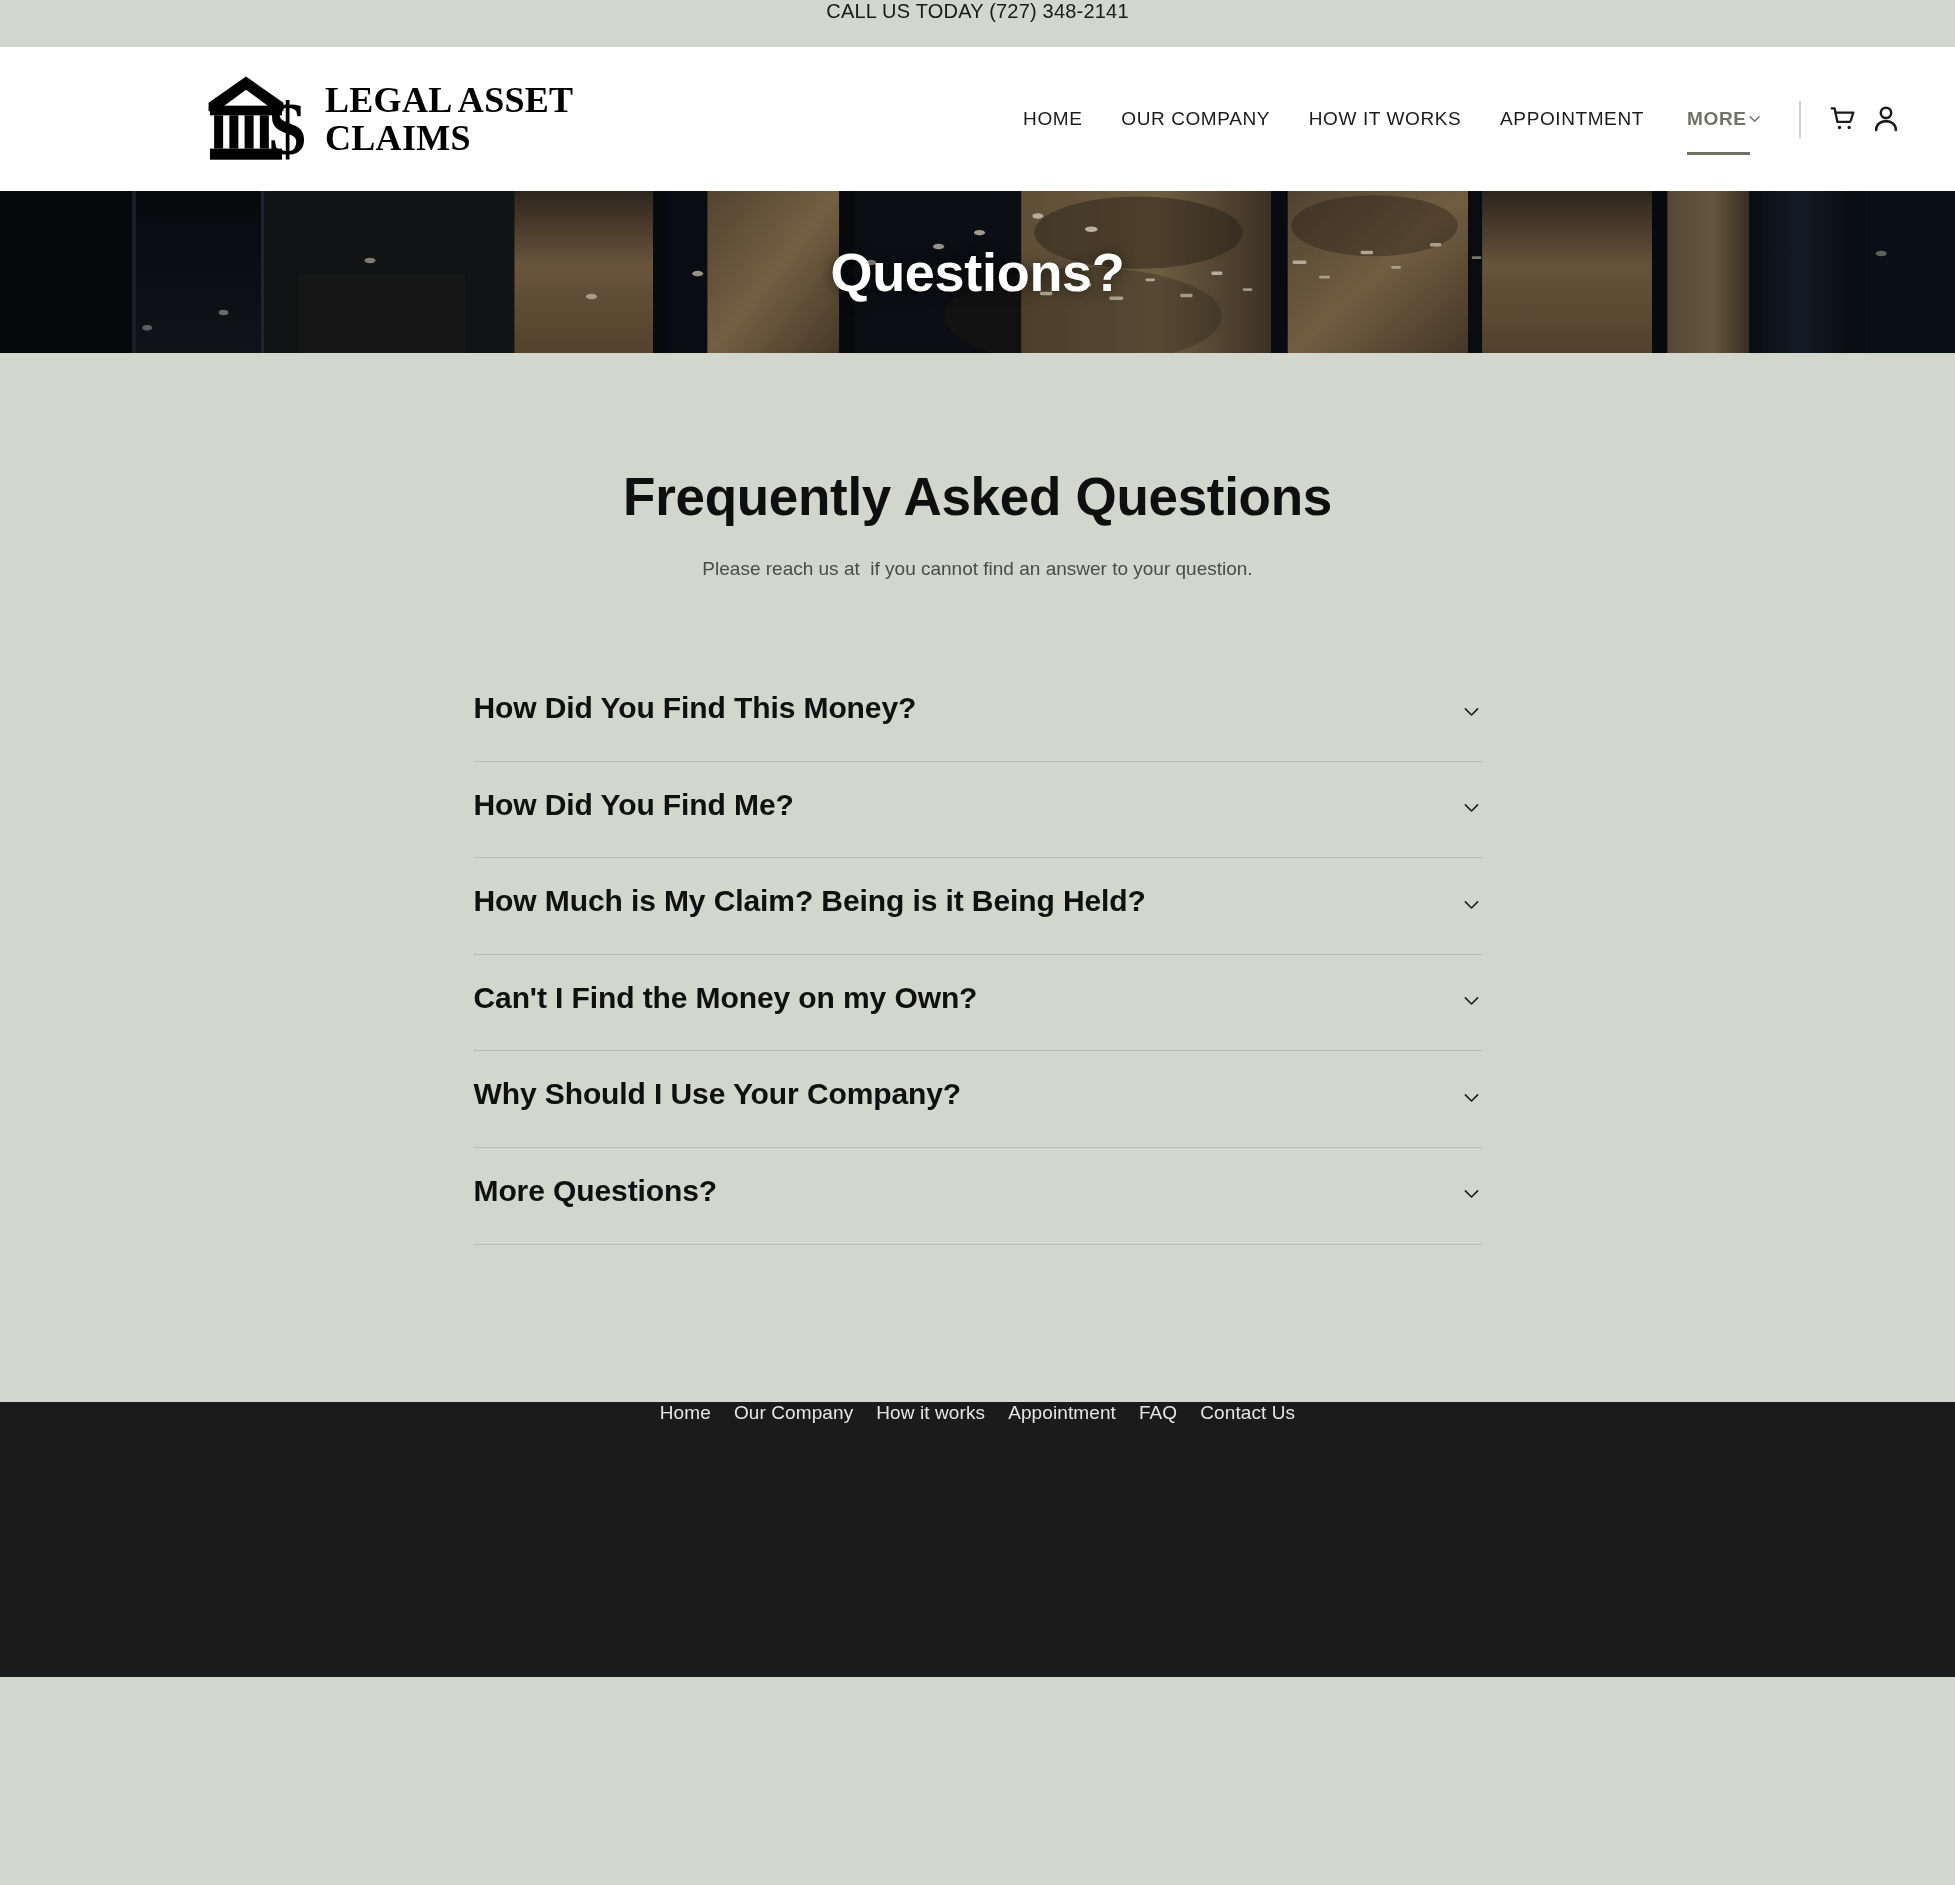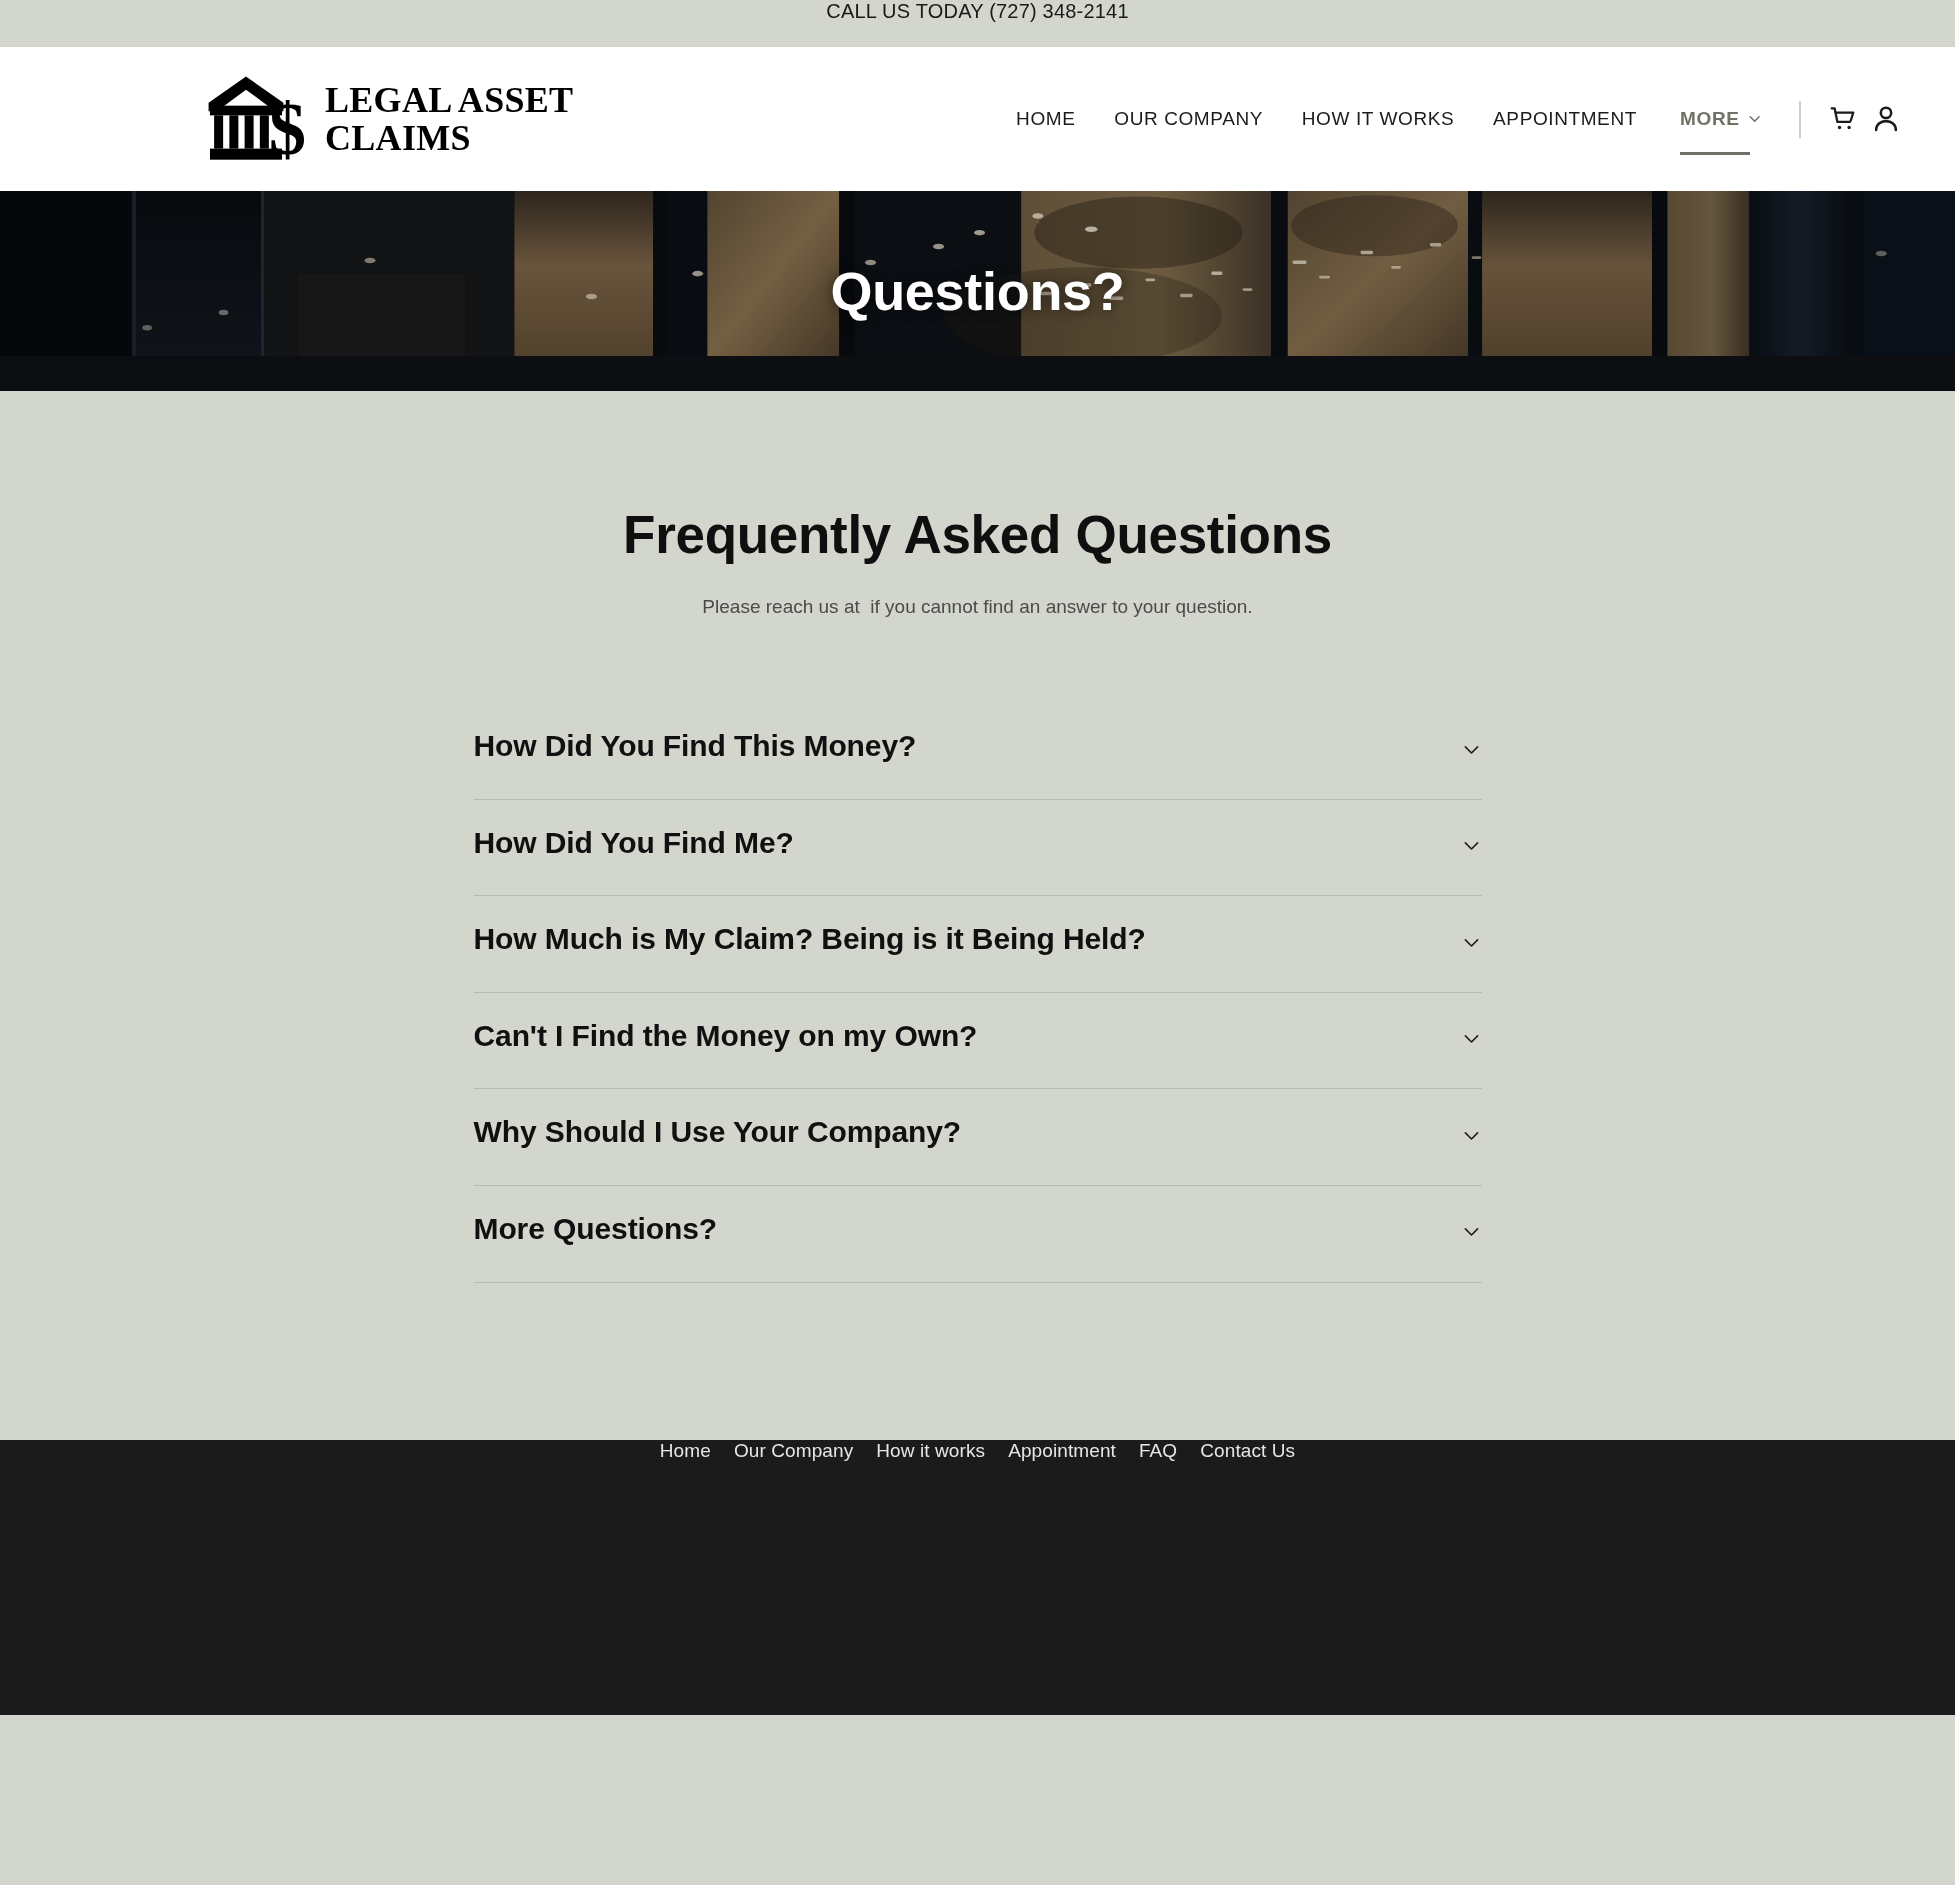--- a/index.html
+++ b/index.html
@@ -59,21 +59,20 @@
     color:#1b1b1b;
     padding:0 19.4px;
     white-space:nowrap;
     cursor:pointer;
   }
   .nav-more-wrap {
     position:relative;
     padding:0 19.4px 0 23.6px;
     display:flex;
     align-items:center;
-    gap:7px;
     cursor:pointer;
   }
   .nav-more {
     font-size:19px;
     font-weight:700;
     letter-spacing:0.7px;
     color:#6f7265;
   }
   .nav-more-underline {
     position:absolute;
@@ -89,21 +88,21 @@
   }
   .icon-btn {
     width:37px; height:37px;
     display:flex; align-items:center; justify-content:center;
     cursor:pointer;
     margin-left:5.6px;
   }
 
   
   .hero {
-    height:200px;
+    height:162px;
     position:relative;
     overflow:hidden;
     background:#0c0e12;
   }
   .hero-photo { position:absolute; inset:0; }
   .hero-title {
     position:relative;
     z-index:4;
     height:100%;
     display:flex;

